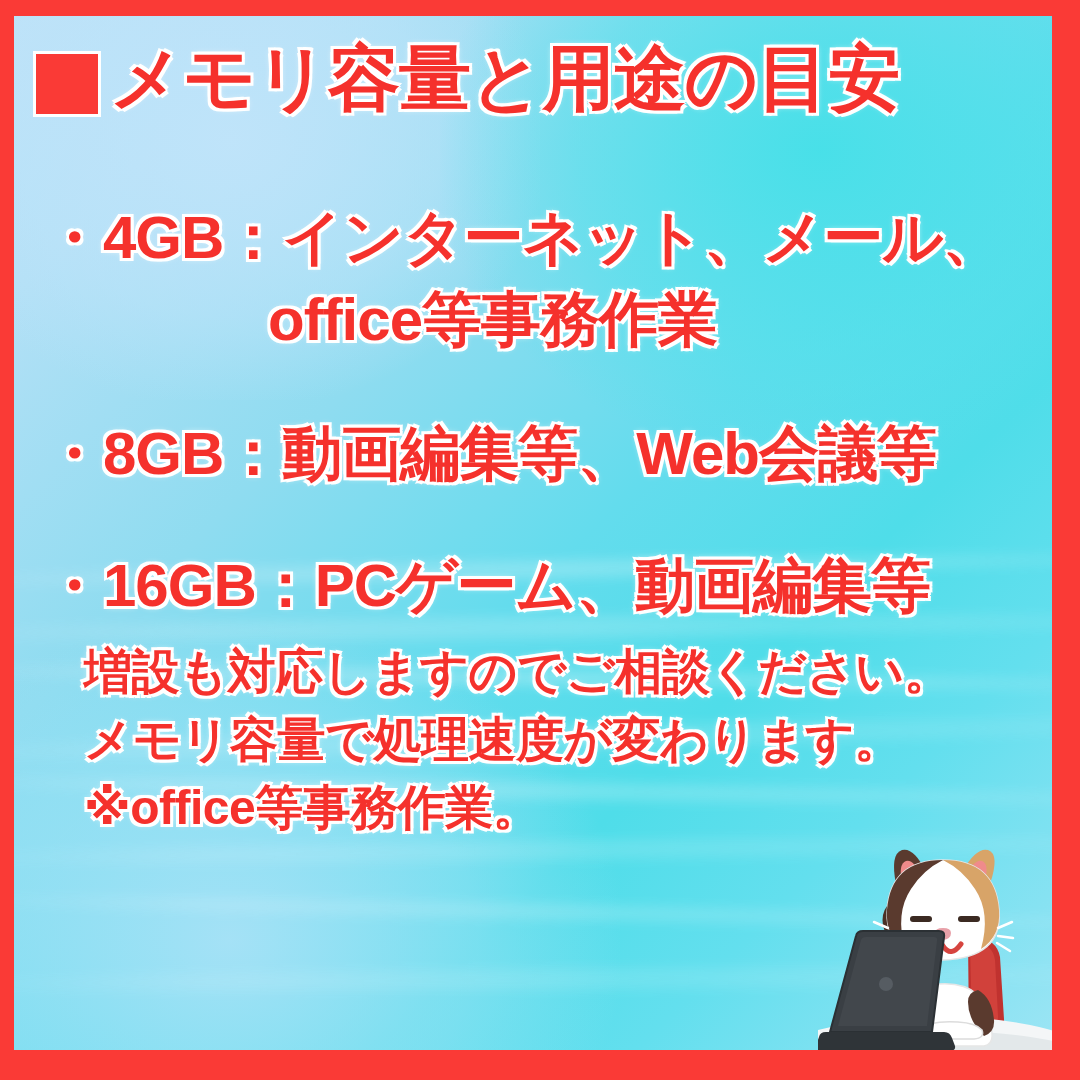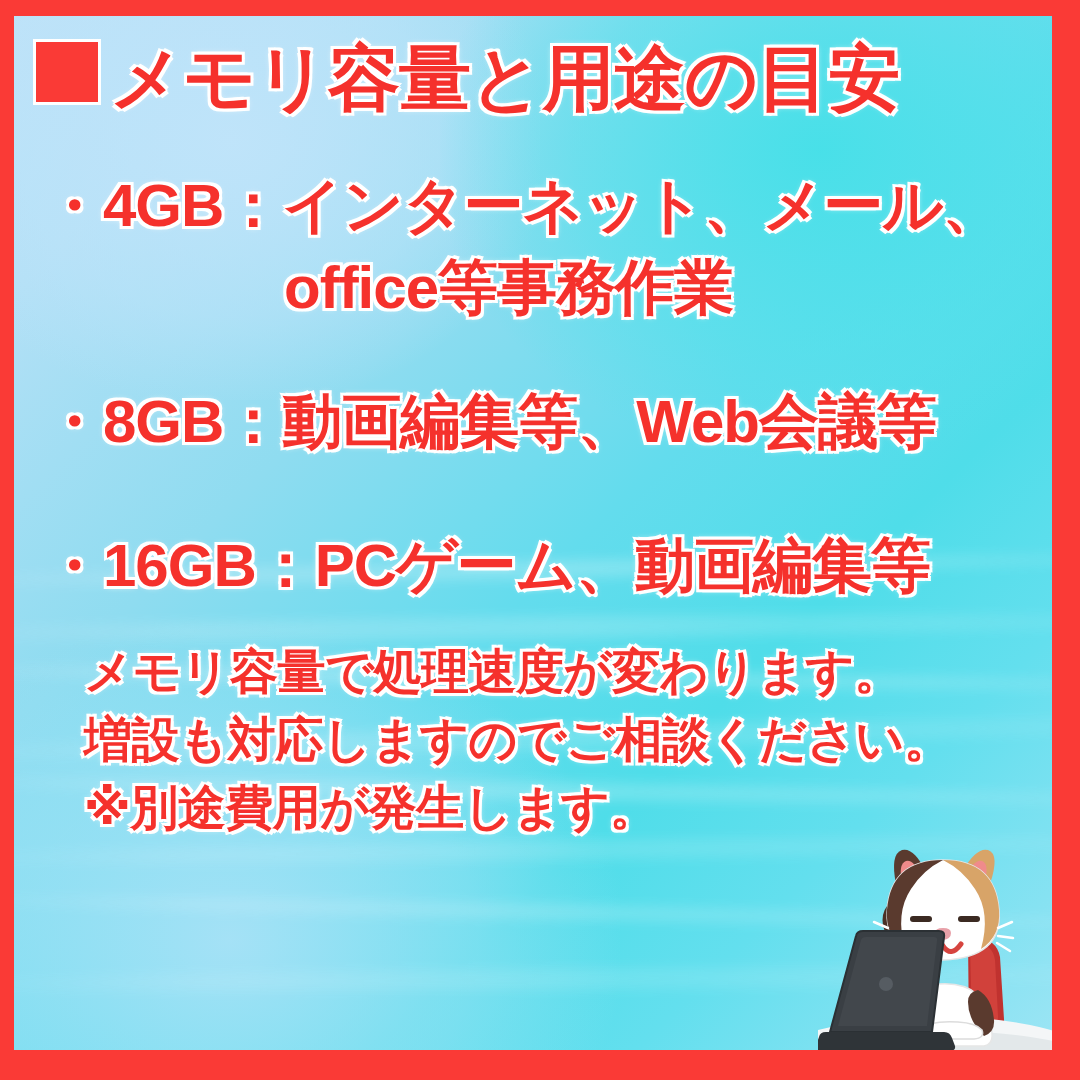--- a/index.html
+++ b/index.html
@@ -103,21 +103,21 @@
        0 0 7px rgba(255,255,255,0.95);
     font-weight: 700;
     white-space: pre;
   }
 
   .title-row {
     position: absolute;
     top: 42px;
     left: 36px;
     display: flex;
-    align-items: flex-start;
+    align-items: flex-end;
     gap: 4px;
   }
   .title-square {
     width: 62px;
     height: 60px;
     background: #fa3a36;
     box-shadow: 0 0 0 3px #ffffff;
     flex: 0 0 auto;
     margin-right: 8px;
   }
@@ -125,25 +125,26 @@
     font-size: 72px;
     line-height: 1;
     letter-spacing: -1px;
   }
 
   .spec-line {
     position: absolute;
     font-size: 60px;
     line-height: 1;
     letter-spacing: -1px;
+    margin-top: 32px;
   }
   .spec-4gb   { top: 176px; left: 44px; }
-  .spec-4gb-b { top: 258px; left: 284px; }
+  .spec-4gb-b { top: 258px; left: 268px; }
   .spec-8gb   { top: 392px; left: 44px; }
-  .spec-16gb  { top: 536px; left: 44px; }
+  .spec-16gb  { top: 524px; left: 44px; }
 
   .notes {
     position: absolute;
     top: 638px;
     left: 84px;
   }
   .note-line {
     font-size: 48px;
     line-height: 68px;
     letter-spacing: -0.5px;
@@ -186,23 +187,23 @@
       <div class="title-square"></div>
       <div class="title-text redtext">メモリ容量と用途の目安</div>
     </div>
 
     <div class="spec-line redtext spec-4gb">・4GB：インターネット、メール、</div>
     <div class="spec-line redtext spec-4gb-b">office等事務作業</div>
     <div class="spec-line redtext spec-8gb">・8GB：動画編集等、Web会議等</div>
     <div class="spec-line redtext spec-16gb">・16GB：PCゲーム、動画編集等</div>
 
     <div class="notes">
+      <div class="note-line redtext">増設も対応しますのでご相談ください。</div>
       <div class="note-line redtext">メモリ容量で処理速度が変わります。</div>
-      <div class="note-line redtext">増設も対応しますのでご相談ください。</div>
-      <div class="note-line redtext">※別途費用が発生します。</div>
+      <div class="note-line redtext">※office等事務作業。</div>
     </div>
 
     <div class="cat-wrap">
       <svg viewBox="0 0 240 210" xmlns="http://www.w3.org/2000/svg">
 
         <g>
           <path d="M150 95 q28 -4 32 18 l4 62 q1 14 -13 14 l-22 0 z" fill="#c0322f"></path>
           <path d="M152 100 q22 -3 25 16 l3 56 q1 10 -10 10 l-16 0 z" fill="#d1413b"></path>
         </g>
 

